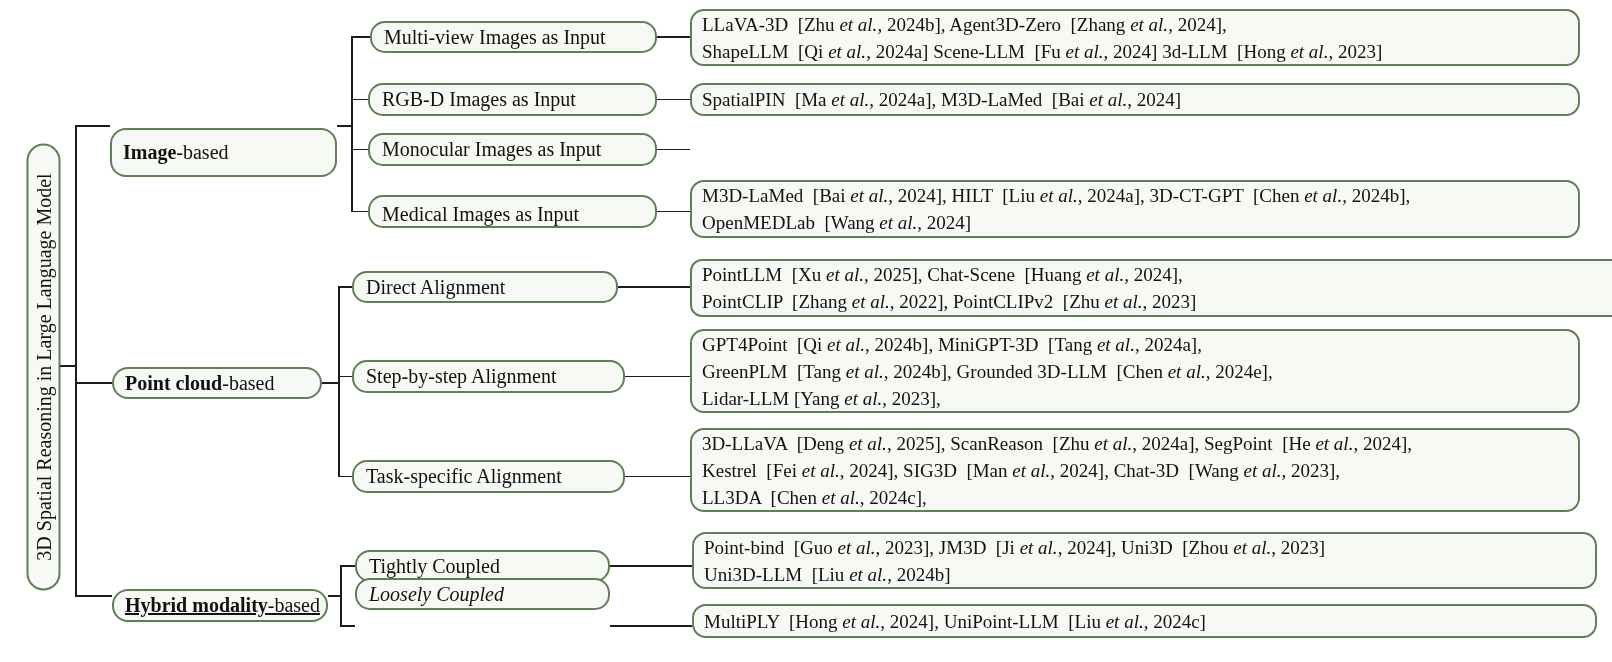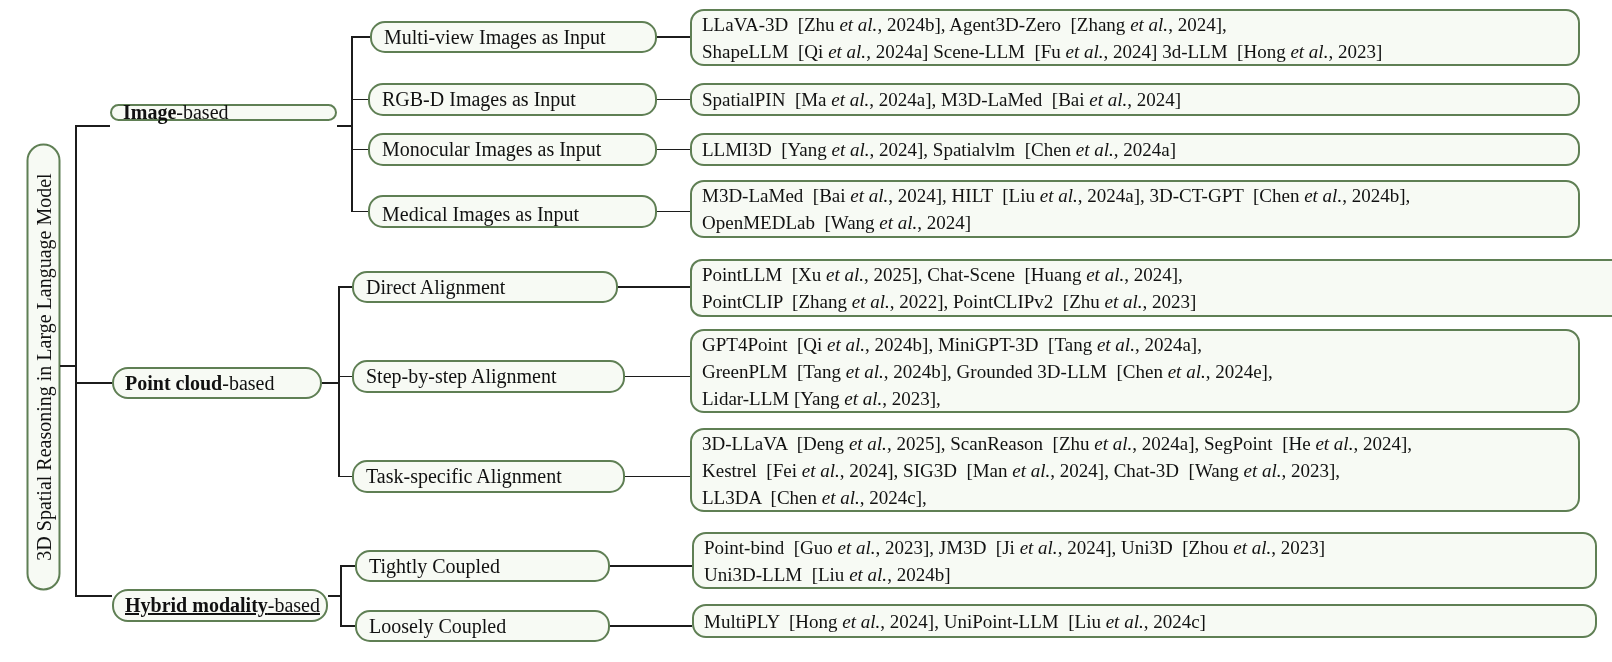--- a/index.html
+++ b/index.html
@@ -36,21 +36,21 @@
 </style>
 </head>
 <body>
 
 <div id="stage">
 
   <div class="node rootnode" style="left:-180px;top:349.5px;width:447px;height:34px;">
     <span>3D Spatial Reasoning in Large Language Model</span>
   </div>
 
-  <div class="node b1" style="left:110px;top:104px;width:227px;height:17px;">
+  <div class="node b1" style="left:110px;top:128px;width:227px;height:49px;">
     <span class="bold">Image</span>
       <span>-based</span>
   </div>
   <div class="node b1" style="left:112px;top:367px;width:210px;height:32px;">
     <span class="bold">Point cloud</span>
       <span>-based</span>
   </div>
   <div class="node b1" style="left:112px;top:589px;width:216px;height:33px;text-decoration:underline;">
     <span class="bold">Hybrid modality</span>
       <span>-based</span>
@@ -75,33 +75,30 @@
   <div class="node b2" style="left:352px;top:360px;width:273px;height:33px;">
     <span>Step-by-step Alignment</span>
   </div>
   <div class="node b2" style="left:355px;top:550px;width:255px;height:32px;">
     <span>Tightly Coupled</span>
   </div>
 
   <div class="node b2" style="left:352px;top:460px;width:273px;height:33px;">
     <span>Task-specific Alignment</span>
   </div>
-  <div class="node b2" style="left:355px;top:610px;width:255px;height:32px;">
+  <div class="node b2" style="left:355px;top:578px;width:255px;height:32px;font-style:italic;">
     <span>Loosely Coupled</span>
   </div>
 
   <div class="node leaf" style="left:690px;top:9px;width:890px;height:57px;">
     <div class="leaf-line">LLaVA-3D  [Zhu <i>et al.</i>, 2024b], Agent3D-Zero  [Zhang <i>et al.</i>, 2024],</div>
     <div class="leaf-line">ShapeLLM  [Qi <i>et al.</i>, 2024a] Scene-LLM  [Fu <i>et al.</i>, 2024] 3d-LLM  [Hong <i>et al.</i>, 2023]</div>
   </div>
   <div class="node leaf" style="left:690px;top:83px;width:890px;height:33px;">
     <div class="leaf-line">SpatialPIN  [Ma <i>et al.</i>, 2024a], M3D-LaMed  [Bai <i>et al.</i>, 2024]</div>
-  </div>
-  <div class="node leaf" style="left:690px;top:133px;width:890px;height:33px;">
-    <div class="leaf-line">LLMI3D  [Yang <i>et al.</i>, 2024], Spatialvlm  [Chen <i>et al.</i>, 2024a]</div>
   </div>
   <div class="node leaf" style="left:690px;top:180px;width:890px;height:58px;">
     <div class="leaf-line">M3D-LaMed  [Bai <i>et al.</i>, 2024], HILT  [Liu <i>et al.</i>, 2024a], 3D-CT-GPT  [Chen <i>et al.</i>, 2024b],</div>
     <div class="leaf-line">OpenMEDLab  [Wang <i>et al.</i>, 2024]</div>
   </div>
   <div class="node leaf" style="left:690px;top:259px;width:1040px;height:58px;border-radius:12px;">
     <div class="leaf-line">PointLLM  [Xu <i>et al.</i>, 2025], Chat-Scene  [Huang <i>et al.</i>, 2024],</div>
     <div class="leaf-line">PointCLIP  [Zhang <i>et al.</i>, 2022], PointCLIPv2  [Zhu <i>et al.</i>, 2023]</div>
   </div>
   <div class="node leaf" style="left:690px;top:329px;width:890px;height:84px;">

